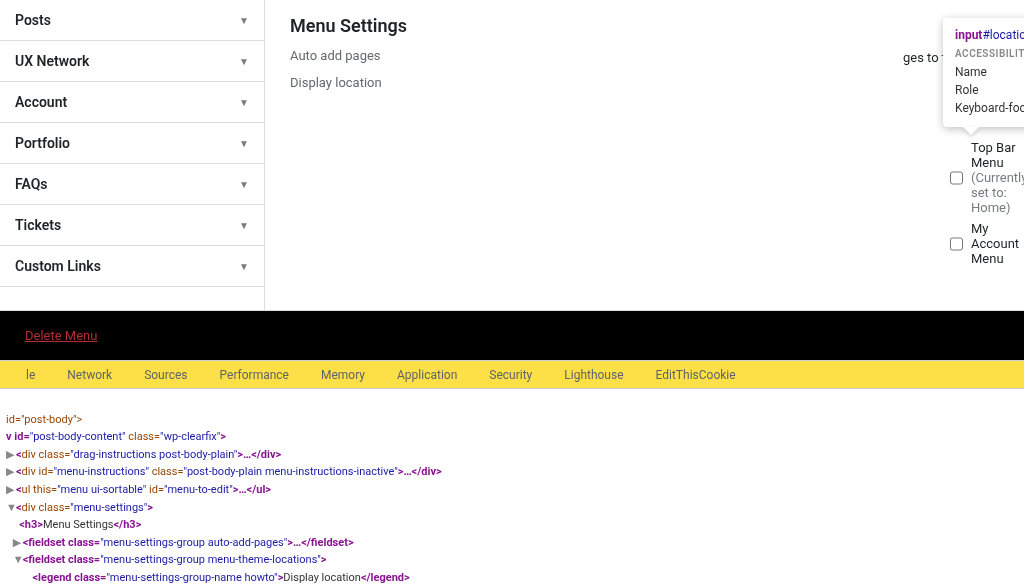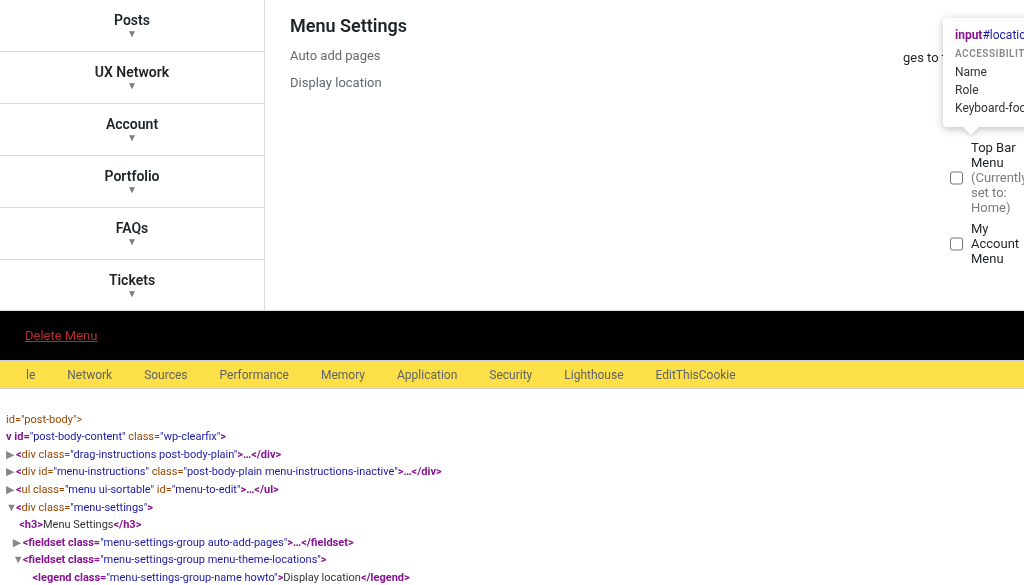--- a/index.html
+++ b/index.html
@@ -2,21 +2,21 @@
 <html><head>
 <meta charset="utf-8">
 <style>
 * { margin: 0; padding: 0; box-sizing: border-box; font-family: -apple-system, BlinkMacSystemFont, "Segoe UI", Roboto, sans-serif; }
 body { background: #f0f0f1; font-size: 13px; color: #1d2327; }
 
 .top-section { display: flex; height: 310px; overflow: hidden; position: relative; }
 
 
 .sidebar { width: 265px; background: #fff; border-right: 1px solid #dcdcde; flex-shrink: 0; }
-.accordion-item { border-bottom: 1px solid #dcdcde; padding: 12px 15px; display: flex; justify-content: space-between; align-items: center; cursor: pointer; font-weight: 600; font-size: 14px; color: #1d2327; flex-direction: column; }
+.accordion-item { border-bottom: 1px solid #dcdcde; padding: 12px 15px; display: flex; justify-content: space-between; align-items: center; cursor: pointer; font-weight: 600; font-size: 14px; color: #1d2327; }
 .caret { color: #787c82; font-size: 10px; }
 
 
 .main { flex: 1; background: #fff; padding: 15px 25px; position: relative; }
 .main h3 { font-size: 18px; font-weight: 600; margin-bottom: 12px; color: #1d2327; }
 .setting-row { font-size: 13px; color: #646970; margin-bottom: 12px; }
 .auto-add-note { position: absolute; right: 25px; top: 50px; font-size: 13px; color: #1d2327; }
 .home-note { position: absolute; right: 25px; top: 105px; font-size: 13px; color: #646970; }
 
 .location-checks { position: absolute; left: 685px; top: 140px; }
@@ -136,21 +136,21 @@
     <span>Security</span>
     <span>Lighthouse</span>
     <span>EditThisCookie</span>
   </div>
 
   <div class="dom-tree">
 <span class="attr">id="post-body"&gt;</span>
 <span class="tag">v id=</span><span class="val">"post-body-content"</span><span class="attr"> class=</span><span class="val">"wp-clearfix"</span><span class="tag">&gt;</span>
 <span class="tri">▶</span><span class="tag">&lt;</span><span class="attr">div class=</span><span class="val">"drag-instructions post-body-plain"</span><span class="tag">&gt;…&lt;/div&gt;</span>
 <span class="tri">▶</span><span class="tag">&lt;</span><span class="attr">div id=</span><span class="val">"menu-instructions"</span><span class="attr"> class=</span><span class="val">"post-body-plain menu-instructions-inactive"</span><span class="tag">&gt;…&lt;/div&gt;</span>
-<span class="tri">▶</span><span class="tag">&lt;</span><span class="attr">ul class=</span><span class="val">"menu ui-sortable"</span><span class="attr"> id=</span><span class="val">"menu-to-edit"</span><span class="tag">&gt;…&lt;/ul&gt;</span>
+<span class="tri">▶</span><span class="tag">&lt;</span><span class="attr">ul this=</span><span class="val">"menu ui-sortable"</span><span class="attr"> id=</span><span class="val">"menu-to-edit"</span><span class="tag">&gt;…&lt;/ul&gt;</span>
 <span class="tri tri-open">▼</span><span class="tag">&lt;</span><span class="attr">div class=</span><span class="val">"menu-settings"</span><span class="tag">&gt;</span>
   <span class="tag">&lt;h3&gt;</span><span class="txt">Menu Settings</span><span class="tag">&lt;/h3&gt;</span>
  <span class="tri">▶</span><span class="tag">&lt;fieldset class=</span><span class="val">"menu-settings-group auto-add-pages"</span><span class="tag">&gt;…&lt;/fieldset&gt;</span>
  <span class="tri tri-open">▼</span><span class="tag">&lt;fieldset class=</span><span class="val">"menu-settings-group menu-theme-locations"</span><span class="tag">&gt;</span>
     <span class="tag">&lt;legend class=</span><span class="val">"menu-settings-group-name howto"</span><span class="tag">&gt;</span><span class="txt">Display location</span><span class="tag">&lt;/legend&gt;</span>
    
    
    
    
 

